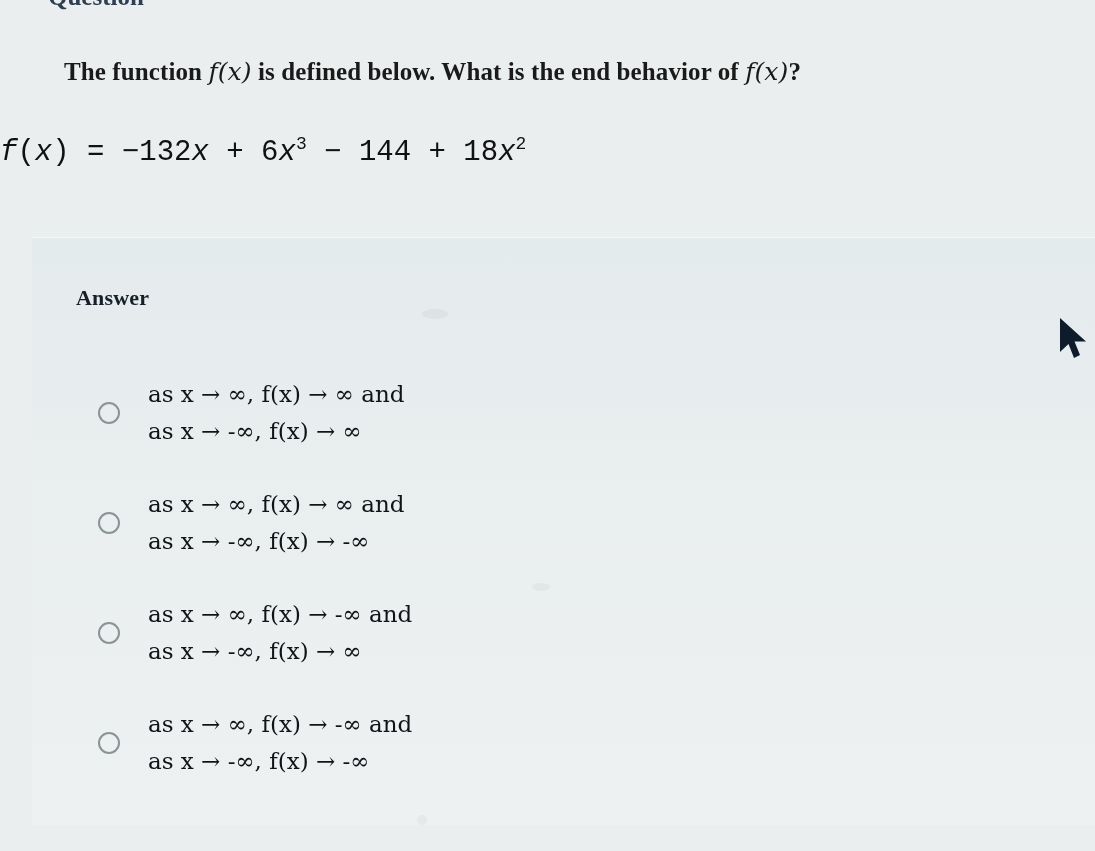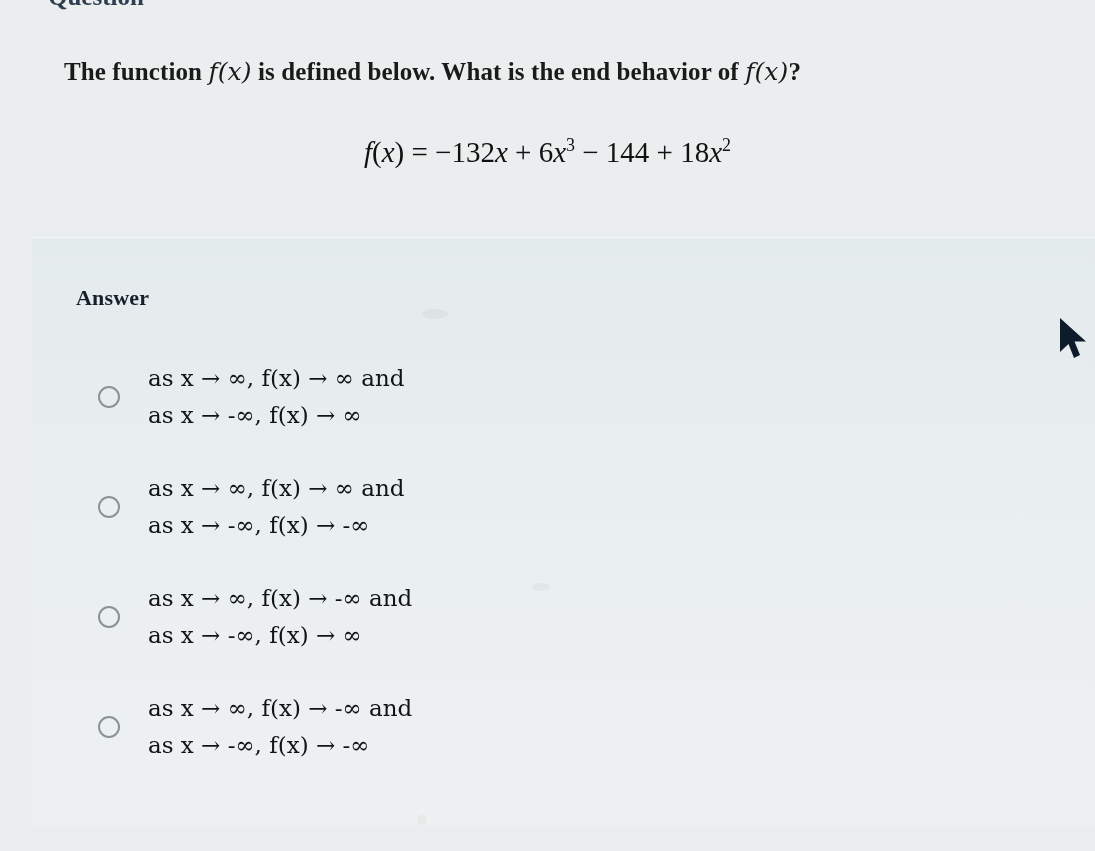--- a/index.html
+++ b/index.html
@@ -47,23 +47,23 @@
   }
 
   .math {
     font-family: "DejaVu Serif", serif;
     font-style: italic;
     font-weight: normal;
   }
 
   .formula {
     margin-top: 48px;
-    text-align: center;
+    text-align: left;
     font-size: 29px;
-    font-family: Liberation Serif, serif;
+    font-family: Liberation Mono, monospace;
     font-weight: normal;
     color: #111;
   }
   .formula .var { font-style: italic; }
   sup {
     font-size: 0.62em;
     vertical-align: super;
     line-height: 0;
   }
 
@@ -83,21 +83,21 @@
     top: 48px;
     left: 44px;
     font-size: 22px;
     font-weight: bold;
     color: #17202a;
     letter-spacing: 0.2px;
   }
 
   .options {
     position: absolute;
-    top: 118px;
+    top: 134px;
     left: 38px;
     right: 40px;
   }
 
   .option {
     display: flex;
     align-items: center;
     min-height: 84px;
     margin-bottom: 26px;
   }

